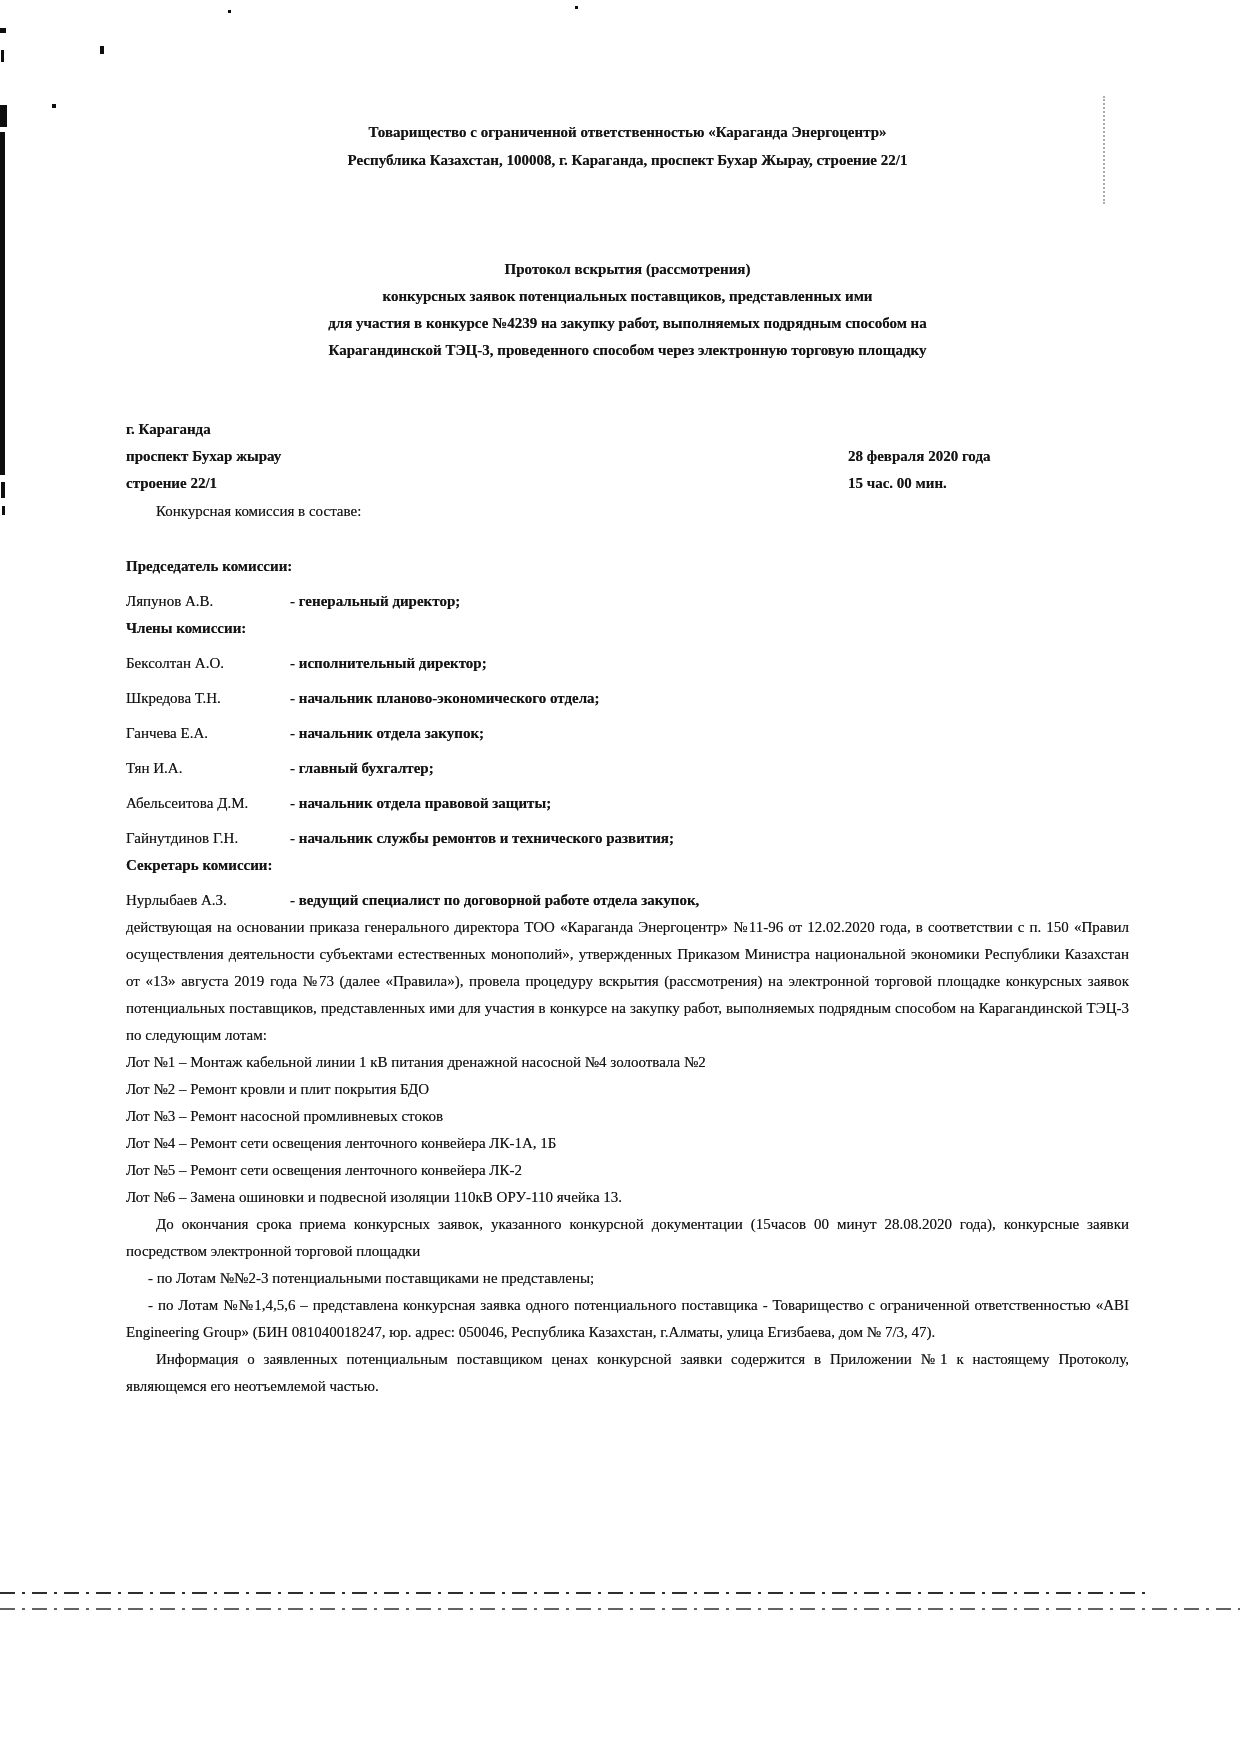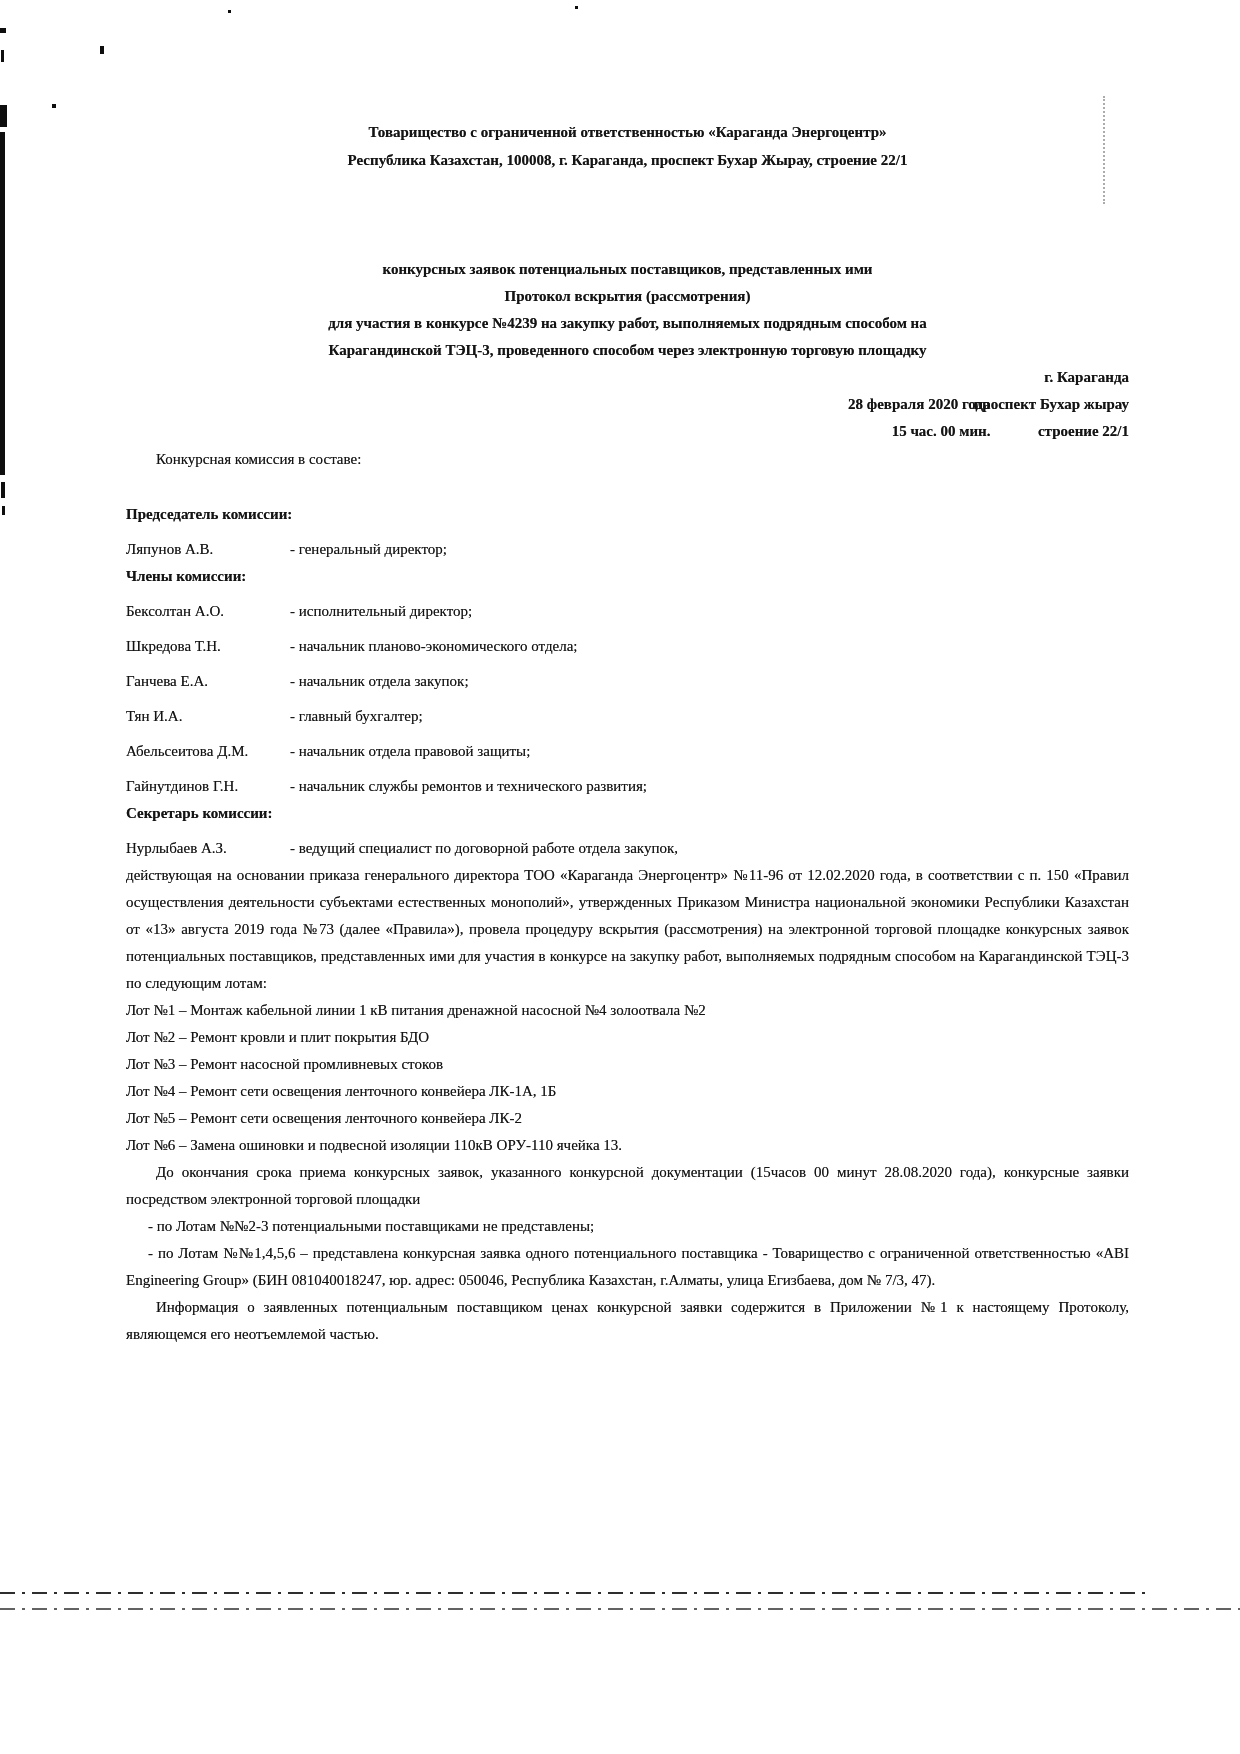--- a/index.html
+++ b/index.html
@@ -11,28 +11,28 @@
     font-size:15px;
     color:#141414;
     overflow:hidden;
     text-shadow:0 0 .45px rgba(0,0,0,.55);
   }
   .content{position:absolute;left:126px;top:118px;width:1003px;}
   .b{font-weight:bold;}
   .c{text-align:center;}
   .org-header{line-height:28px;}
   .doc-title{margin-top:82px;line-height:27px;}
-  .meta-row{position:relative;line-height:27px;min-height:82px;text-align:right;}
+  .meta-row{margin-top:52px;position:relative;line-height:27px;min-height:82px;}
   .place div{white-space:nowrap;}
   .datetime{position:absolute;left:722px;top:27px;white-space:nowrap;}
   .intro{margin:26px 0 0;text-indent:30px;}
   .commission{margin-top:28px;line-height:27px;}
   .crow{display:flex;margin-top:8px;}
   .cname{width:164px;flex:none;}
-  .cpos{flex:1;}
+  .cpos{flex:1;font-weight:bold;}
   p.para{margin:0;line-height:27px;text-align:justify;}
   .acting{margin-top:22px;}
   .lots{line-height:27px;}
   .pub{margin-top:16px;text-indent:30px;}
   .deadline{margin-top:24px;text-indent:30px;}
   .ditem{text-indent:22px;}
   .info{margin-top:26px;text-indent:30px;}
   .link{text-decoration:underline;color:#141414;cursor:pointer;}
   
   .art{position:absolute;background:#0e0e0e;}
@@ -58,22 +58,22 @@
   <div class="dotcol" style="left:1103px;top:96px;height:108px;"></div>
 
   <div class="content">
 
     <div class="org-header c b">
       <div>Товарищество с ограниченной ответственностью «Караганда Энергоцентр»</div>
       <div>Республика Казахстан, 100008, г. Караганда, проспект Бухар Жырау, строение 22/1</div>
     </div>
 
     <div class="doc-title c b">
+      <div>Протокол вскрытия (рассмотрения)</div>
       <div>конкурсных заявок потенциальных поставщиков, представленных ими</div>
-      <div>Протокол вскрытия (рассмотрения)</div>
       <div>для участия в конкурсе №4239 на закупку работ, выполняемых подрядным способом на</div>
       <div>Карагандинской ТЭЦ-3, проведенного способом через электронную торговую площадку</div>
     </div>
 
     <div class="meta-row">
       <div class="place b">
         <div>г. Караганда</div>
         <div>проспект Бухар жырау</div>
         <div>строение 22/1</div>
       </div>

